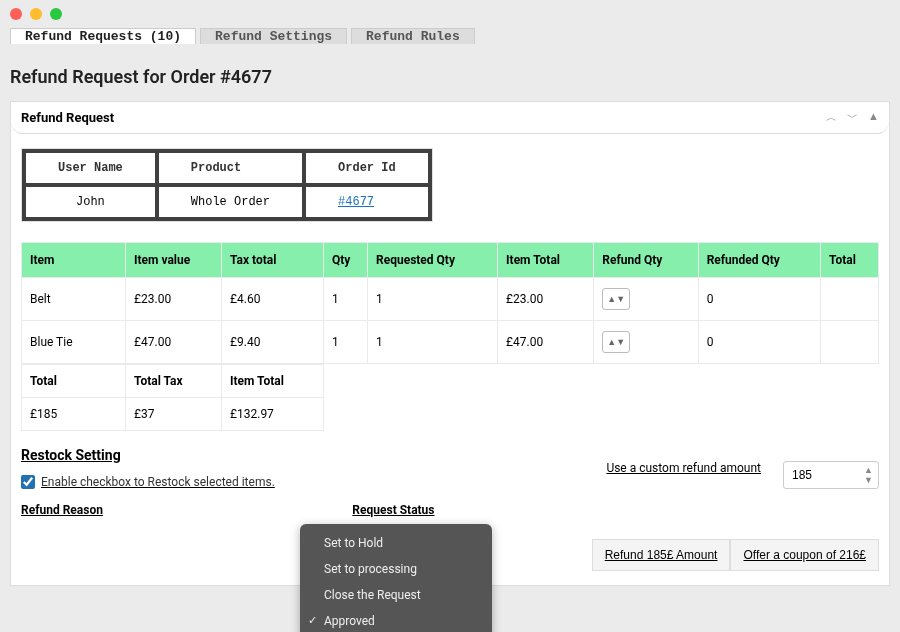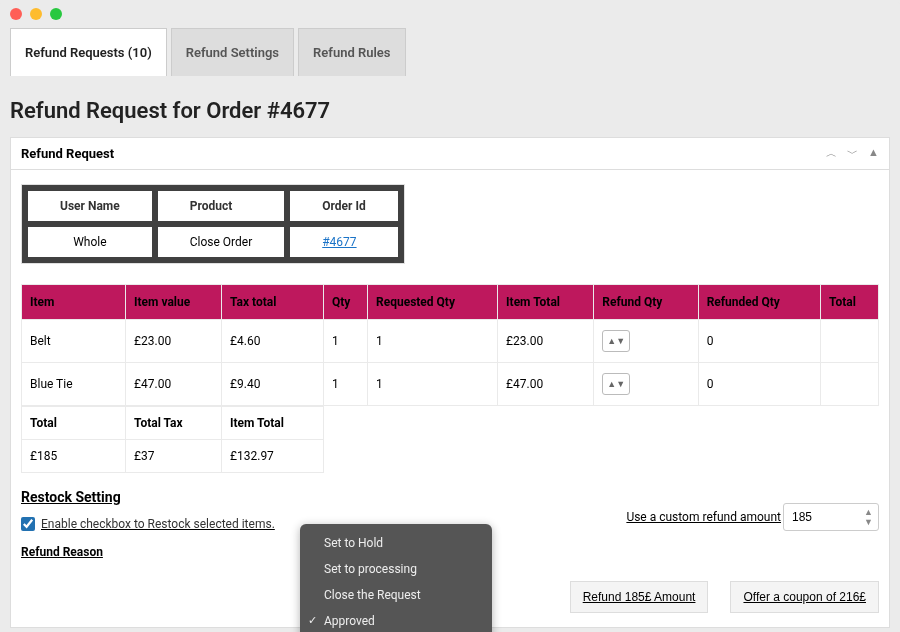--- a/index.html
+++ b/index.html
@@ -4,61 +4,61 @@
 <style>
 * { box-sizing: border-box; margin: 0; padding: 0; }
 body { font-family: -apple-system, BlinkMacSystemFont, "Segoe UI", Roboto, sans-serif; background: #ebebeb; width: 900px; height: 632px; overflow: hidden; }
 .window { width: 900px; height: 632px; background: #ebebeb; border-radius: 6px; overflow: hidden; position: relative; }
 .titlebar { height: 28px; display: flex; align-items: center; padding: 0 10px; gap: 8px; }
 .tl-btn { width: 12px; height: 12px; border-radius: 50%; }
 .tl-red { background: #ff5f57; }
 .tl-yellow { background: #febc2e; }
 .tl-green { background: #28c840; }
 .tabs { display: flex; gap: 4px; padding: 0 10px; }
-.tab { padding: 16px 14px; font-size: 13px; font-weight: 600; color: #555; background: #ddd; border: 1px solid #ccc; border-bottom: none; cursor: pointer; }
+.tab { padding: 0 14px; font-size: 13px; font-weight: 600; color: #555; background: #ddd; border: 1px solid #ccc; border-bottom: none; cursor: pointer; font-family: Liberation Mono, monospace; }
 .tab.active { background: #fff; color: #222; }
 .content { padding: 10px; }
-h1 { font-size: 22px; font-weight: 600; color: #222; margin: 12px 0 14px 0; }
+h1 { font-size: 18px; font-weight: 600; color: #222; margin: 12px 0 14px 0; }
 .panel { background: #fff; border: 1px solid #ddd; }
-.panel-header { display: flex; align-items: center; justify-content: space-between; padding: 8px 10px; border-bottom: 1px solid #ddd; }
+.panel-header { display: flex; align-items: center; justify-content: space-between; padding: 8px 10px; border-bottom: 1px solid #ddd; border-radius: 12px; }
 .panel-title { font-size: 13px; font-weight: 700; }
 .panel-actions { display: flex; gap: 10px; color: #888; font-size: 11px; }
 .panel-actions span { cursor: pointer; }
 .panel-body { padding: 14px 10px; }
 .mini-table { display: inline-block; border: 1px solid #e0e0e0; }
 .mini-table table { border-collapse: collapse; }
-.mini-table th, .mini-table td { padding: 8px 32px; font-size: 12px; border: 6px solid #404040; text-align: left; }
+.mini-table th, .mini-table td { padding: 8px 32px; font-size: 12px; border: 4px solid #404040; text-align: left; font-family: Liberation Mono, monospace; }
 .mini-table th { font-weight: 700; color: #333; }
 .order-link { color: #1a73c7; text-decoration: underline; cursor: pointer; }
 .items-table { width: 100%; border-collapse: collapse; margin-top: 16px; }
 .items-table th, .items-table td { padding: 10px 8px; font-size: 12px; border: 1px solid #eaeaea; text-align: left; }
-.items-table th { font-weight: 700; background: #be185d; }
+.items-table th { font-weight: 700; background: #86efac; }
 .spinner { width: 28px; height: 22px; border: 1px solid #bbb; border-radius: 3px; background: #fff; display: inline-flex; align-items: center; justify-content: center; font-size: 9px; color: #666; cursor: pointer; }
 .totals-table { border-collapse: collapse; margin-top: 0; }
 .totals-table th, .totals-table td { padding: 9px 8px; font-size: 12px; border: 1px solid #eaeaea; text-align: left; }
 .totals-table th { font-weight: 700; }
 .totals-table td:nth-child(1), .totals-table th:nth-child(1) { width: 104px; }
 .totals-table td:nth-child(2), .totals-table th:nth-child(2) { width: 96px; }
 .totals-table td:nth-child(3), .totals-table th:nth-child(3) { width: 102px; }
 .section-bottom { margin-top: 16px; text-decoration: underline; }
 .section-title { font-size: 14px; font-weight: 700; margin-bottom: 12px; }
 .checkbox-row { display: flex; align-items: center; gap: 6px; font-size: 12px; color: #333; }
 .checkbox-row input { width: 14px; height: 14px; accent-color: #2271b1; }
 .row-flex { display: flex; justify-content: space-between; align-items: flex-start; margin-top: 14px; }
 .col-left { width: 200px; }
 .col-mid { width: 200px; margin-left: 92px; }
 .col-right { text-align: right; }
 .label { font-size: 12px; font-weight: 700; margin-bottom: 6px; display: block; }
 textarea { width: 200px; height: 40px; border: 1px solid #ccc; border-radius: 2px; padding: 5px; font-size: 12px; font-family: inherit; resize: both; }
-.custom-amount { display: flex; align-items: center; gap: 2px; justify-content: flex-end; }
+.custom-amount { display: flex; gap: 22px; justify-content: flex-end; }
 .custom-amount-label { font-size: 12px; }
 .num-input { width: 96px; height: 28px; border: 1px solid #ccc; border-radius: 3px; padding: 0 20px 0 8px; font-size: 12px; position: relative; }
 .num-wrap { position: relative; display: inline-block; }
 .num-spin { position: absolute; right: 6px; top: 50%; transform: translateY(-50%); font-size: 9px; color: #888; pointer-events: none; }
-.action-buttons { display: flex; gap: 22px; justify-content: flex-start; margin-top: 36px; }
+.action-buttons { display: flex; gap: 0; justify-content: flex-start; margin-top: 36px; }
 .btn { padding: 8px 12px; font-size: 12px; background: #f4f4f4; border: 1px solid #ddd; cursor: pointer; }
 .dropdown-menu { position: absolute; background: #555; border-radius: 6px; padding: 6px 0; width: 192px; box-shadow: 0 2px 10px rgba(0,0,0,0.3); }
 .dropdown-item { padding: 6px 36px 6px 24px; font-size: 12px; color: #eee; cursor: pointer; position: relative; }
 .dropdown-item.checked::before { content: "✓"; position: absolute; left: 8px; font-size: 11px; }
 </style>
 </head>
 <body>
 
 <div class="window">
   <div class="titlebar">
@@ -89,22 +89,22 @@
 
         <div class="mini-table">
           <table>
             <tbody>
                 <tr>
               <th>User Name</th>
               <th>Product</th>
               <th>Order Id</th>
             </tr>
             <tr>
-              <td style="text-align:center;">Whole</td>
-              <td>Close Order</td>
+              <td style="text-align:center;">John</td>
+              <td>Whole Order</td>
               <td><span class="order-link">#4677</span></td>
             </tr>
           </tbody>
             </table>
         </div>
 
         <table class="items-table">
           <thead>
             <tr>
               <th style="width:104px">Item</th>

